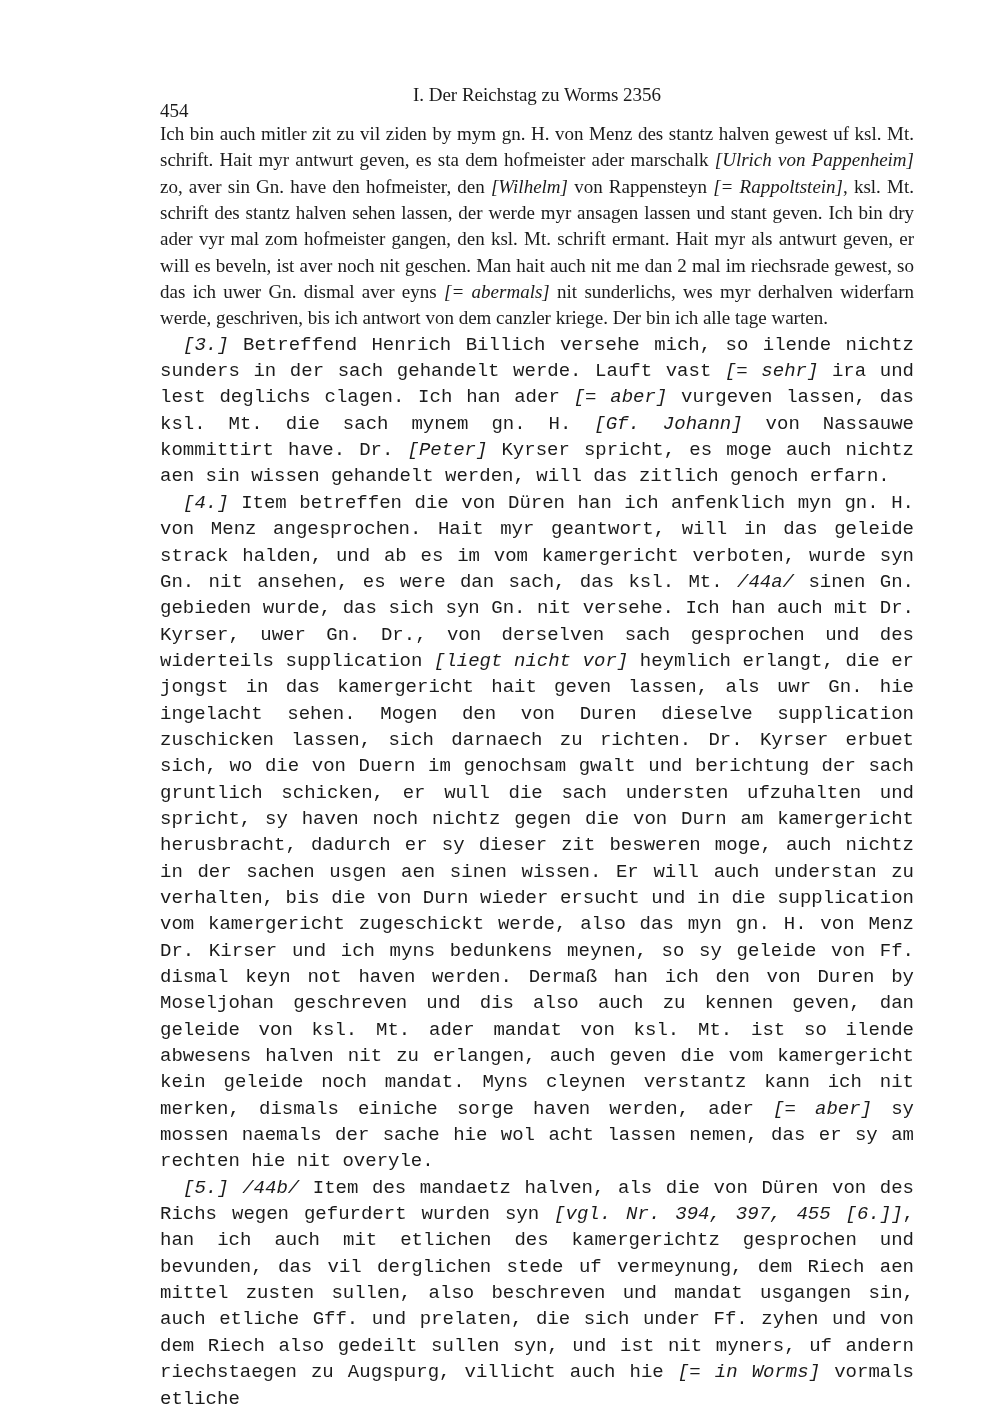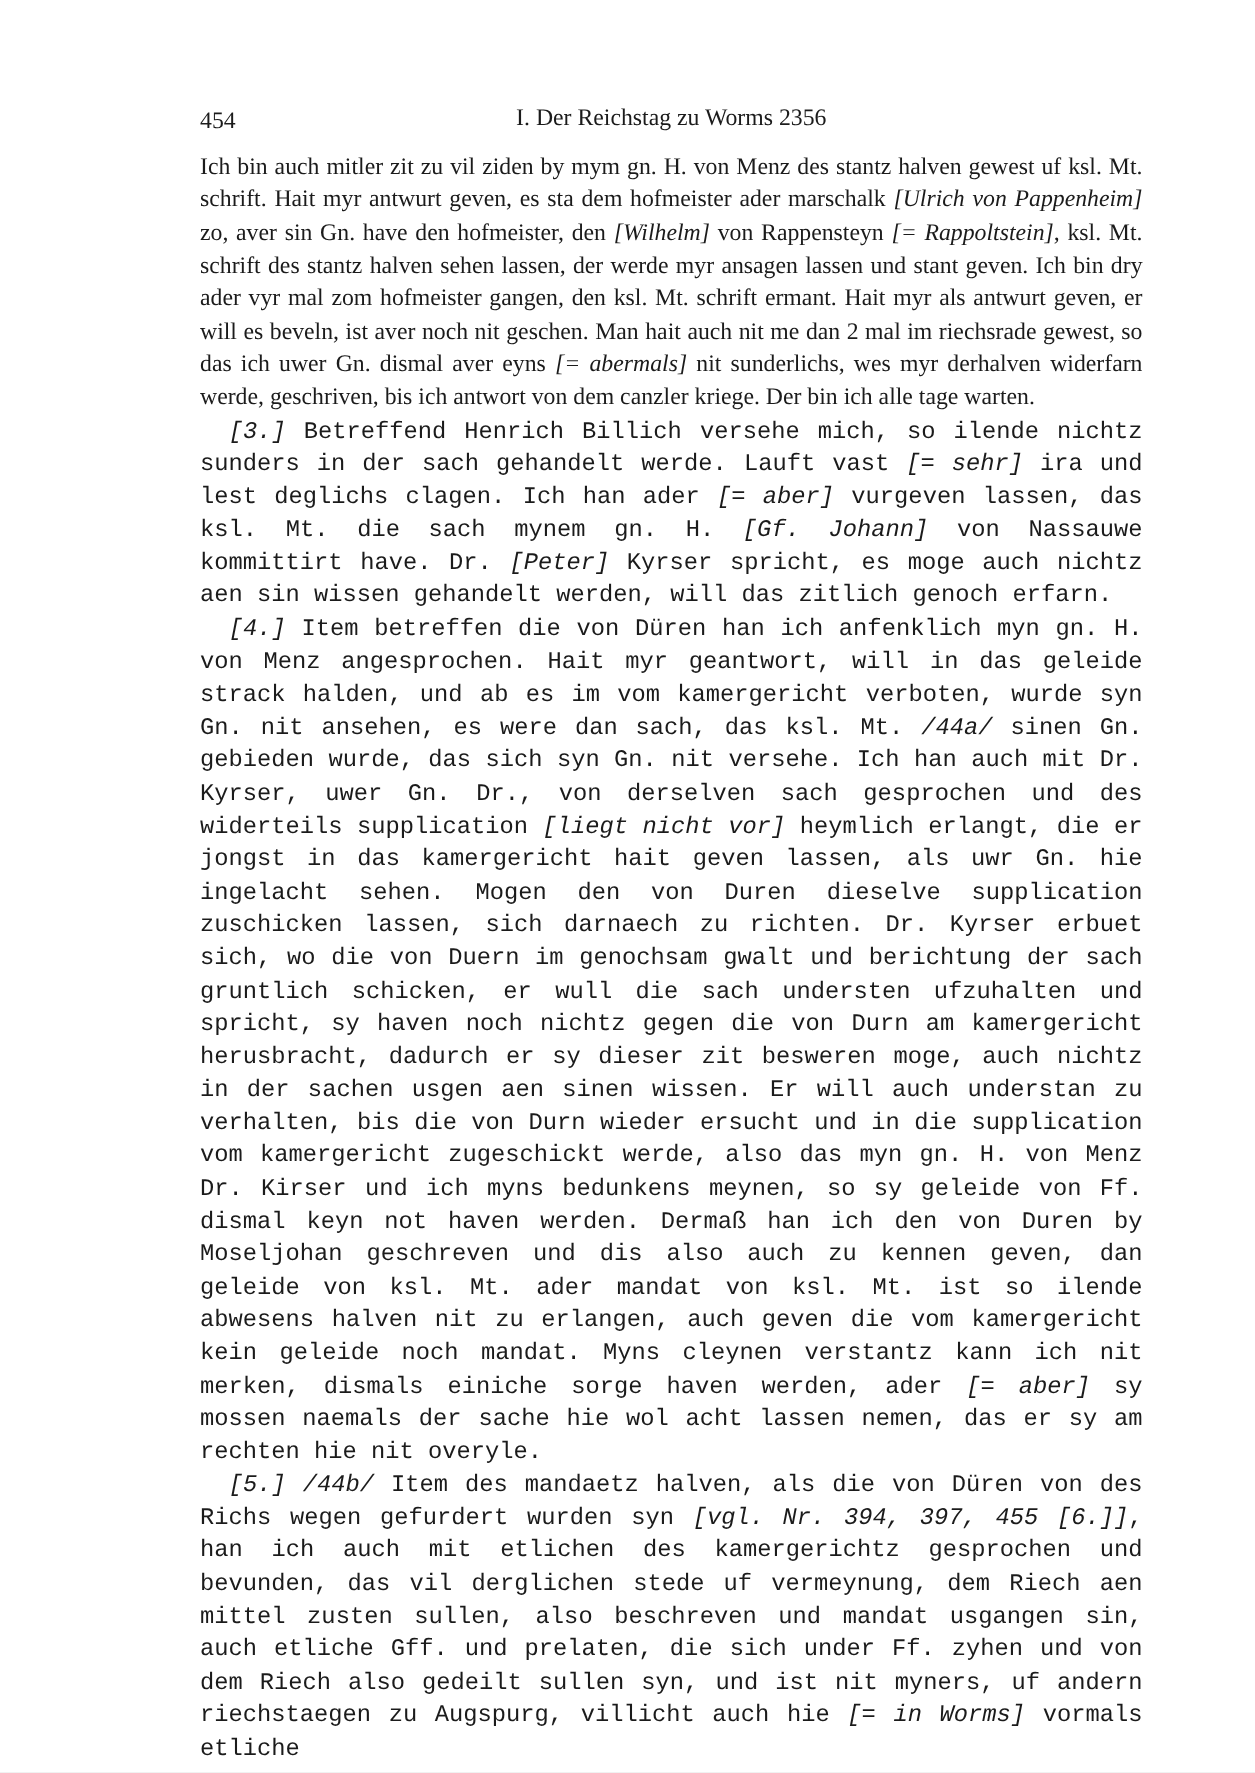--- a/index.html
+++ b/index.html
@@ -27,21 +27,21 @@
   .page-header {
     position: relative;
     height: 26px;
     font-size: 19px;
     line-height: 26px;
     margin-bottom: 13px;
   }
   .page-number {
     position: absolute;
     left: 0;
-    top: 2px;
+    top: 16px;
     font-family: Liberation Serif, serif;
   }
   .running-title {
     display: block;
     text-align: center;
   }
   .page-body {
     font-size: 19px;
     line-height: 26.35px;
     text-align: justify;

